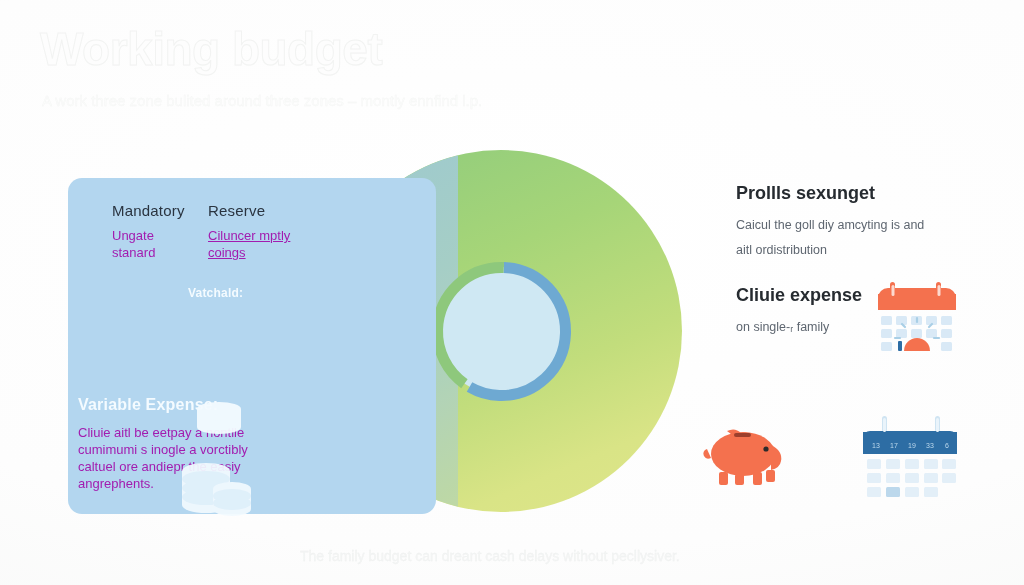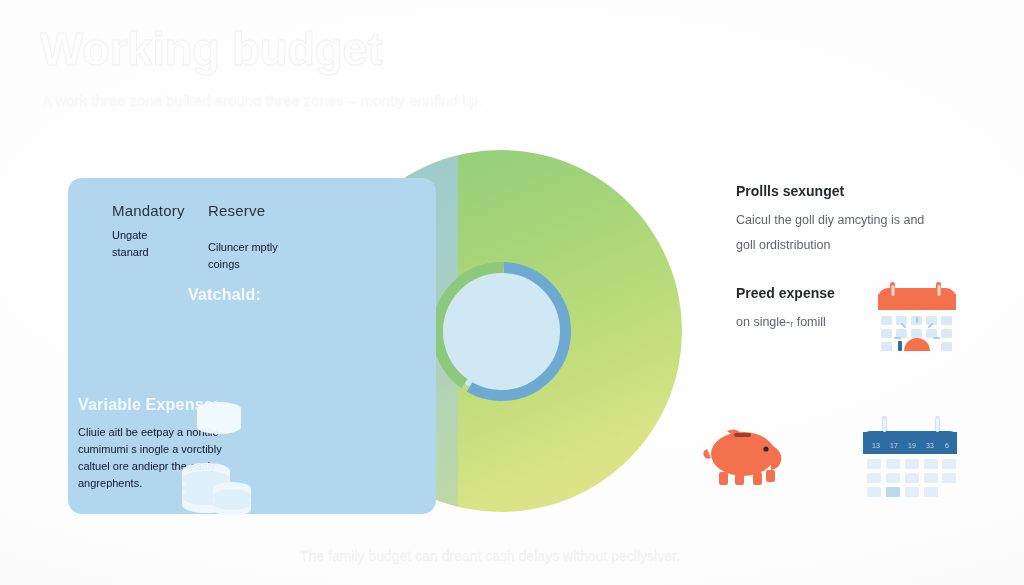--- a/index.html
+++ b/index.html
@@ -56,34 +56,34 @@
     position:absolute;left:203px;top:434px;
     font-size:16px;font-weight:700;color:#1d1d1b;white-space:nowrap;
   }
   
   .blue-card{
     position:absolute;left:68px;top:178px;width:368px;height:336px;
     background:#b3d6ef;border-radius:14px;
   }
   .bc-h{color:#2a3440;font-size:15px;font-weight:500;letter-spacing:.2px;}
   .bc-h.light{color:#f4fbff;font-weight:700;}
-  .bc-p{color:#0f172a;font-size:11px;line-height:17px;}
+  .bc-p{color:#a21caf;font-size:13px;line-height:17px;}
   .col-a{position:absolute;left:44px;top:24px;width:100px;}
   .col-b{position:absolute;left:140px;top:24px;width:130px;}
   .row-2{position:absolute;left:120px;top:108px;width:190px;}
   .row-3{position:absolute;left:10px;top:218px;width:330px;}
   .row-3 .bc-h{font-size:16px;}
   
   .coins-sm{position:absolute;left:124px;top:222px;}
   .coins-lg{position:absolute;left:108px;top:283px;}
   
   .rblock{position:absolute;}
   .r1{left:736px;top:183px;width:215px;}
   .r2{left:736px;top:285px;width:150px;}
-  .r-h{font-size:14px;font-weight:700;color:#262b30;margin:0 0 9px 0;}
+  .r-h{font-size:18px;font-weight:700;color:#262b30;margin:0 0 9px 0;}
   .r-p{font-size:12.5px;color:#5e6670;line-height:25px;margin:0;}
   .cal-orange{position:absolute;left:872px;top:278px;}
   .piggy{position:absolute;left:703px;top:421px;}
   .cal-blue{position:absolute;left:857px;top:414px;}
 </style>
 </head>
 <body>
 
 <div class="slide">
 
@@ -104,26 +104,26 @@
   <div class="blue-card">
 
     <div class="col-a">
       <div class="bc-h">Mandatory</div>
       <div class="bc-p" style="margin-top:8px;white-space:pre-line;">Ungate
 stanard</div>
     </div>
 
     <div class="col-b">
       <div class="bc-h">Reserve</div>
-      <div class="bc-p" style="margin-top:20px;white-space:pre-line;">Ciluncer mptly
+      <div class="bc-p" style="margin-top:8px;white-space:pre-line;text-decoration:underline;">Ciluncer mptly
 coings</div>
     </div>
 
     <div class="row-2">
-      <div class="bc-h light" style="font-size:16px;">Vatchald:</div>
+      <div class="bc-h light" style="font-size:12px;">Vatchald:</div>
     </div>
 
     <div class="row-3">
       <div class="bc-h light">Variable Expense:</div>
       <div class="bc-p" style="margin-top:10px;white-space:pre-line;">Cliuie aitl be eetpay a nontlle
 cumimumi s inogle a vorctibly
 caltuel ore andiepr the easiy
 angrephents.</div>
     </div>
 
@@ -153,26 +153,26 @@
         <ellipse cx="56" cy="35" rx="19" ry="7" fill="#e3f2fb"></ellipse>
         <ellipse cx="56" cy="42" rx="19" ry="7" fill="#e3f2fb"></ellipse>
       </g>
     </svg>
 
   </div>
 
   <div class="rblock r1">
     <p class="r-h">Prollls sexunget</p>
     <p class="r-p">Caicul the goll diy amcyting is and</p>
-    <p class="r-p">goll ordistribution</p>
+    <p class="r-p">aitl ordistribution</p>
   </div>
 
   <div class="rblock r2">
-    <p class="r-h">Preed expense</p>
-    <p class="r-p">on single-ᵣ fomill</p>
+    <p class="r-h">Cliuie expense</p>
+    <p class="r-p">on single-ᵣ family</p>
   </div>
 
   <svg class="cal-orange" width="90" height="84" viewBox="0 0 90 84">
     <rect x="18" y="4" width="5" height="14" rx="2.5" fill="#f4714e"></rect>
     <rect x="64" y="4" width="5" height="14" rx="2.5" fill="#f4714e"></rect>
     <path d="M6 16 h78 v16 H6z" fill="#f4714e"></path>
     <path d="M6 20 a10 10 0 0 1 10 -10 h58 a10 10 0 0 1 10 10 v12 H6z" fill="#f4714e"></path>
     <rect x="19.5" y="7" width="3" height="11" rx="1.5" fill="#fdd9cf"></rect>
     <rect x="65.5" y="7" width="3" height="11" rx="1.5" fill="#fdd9cf"></rect>
     <g fill="#d9e9f6">

